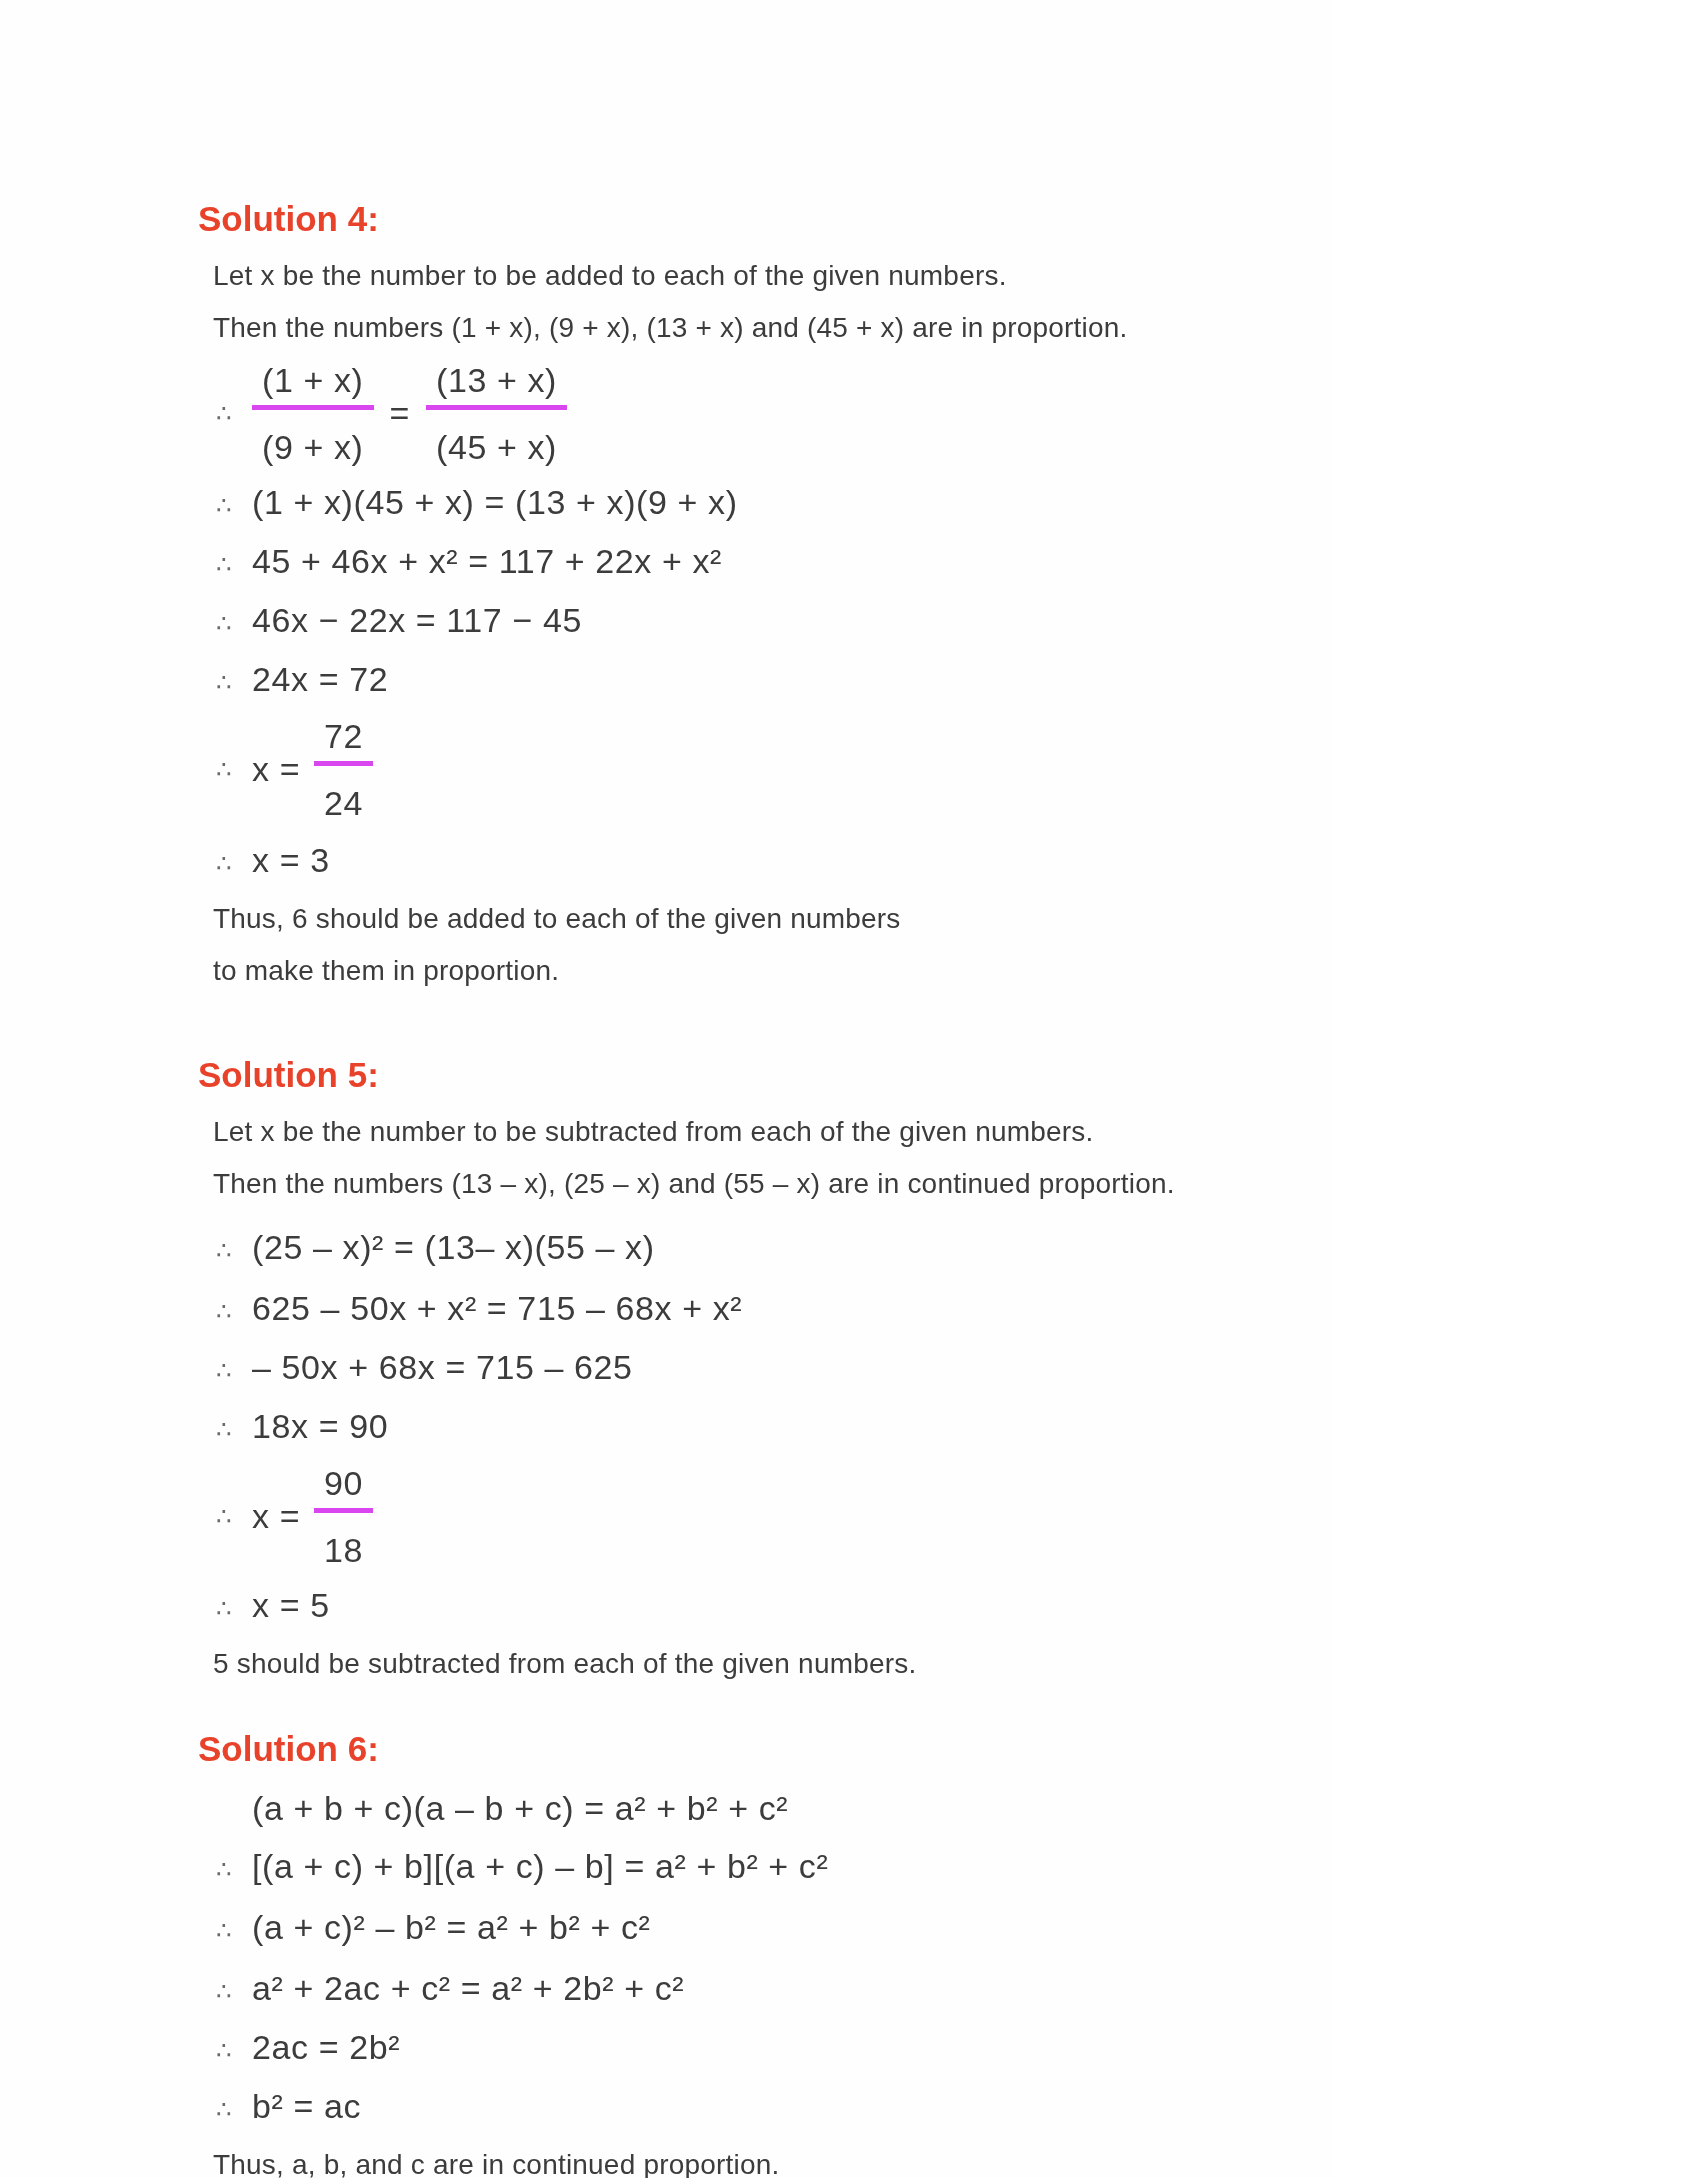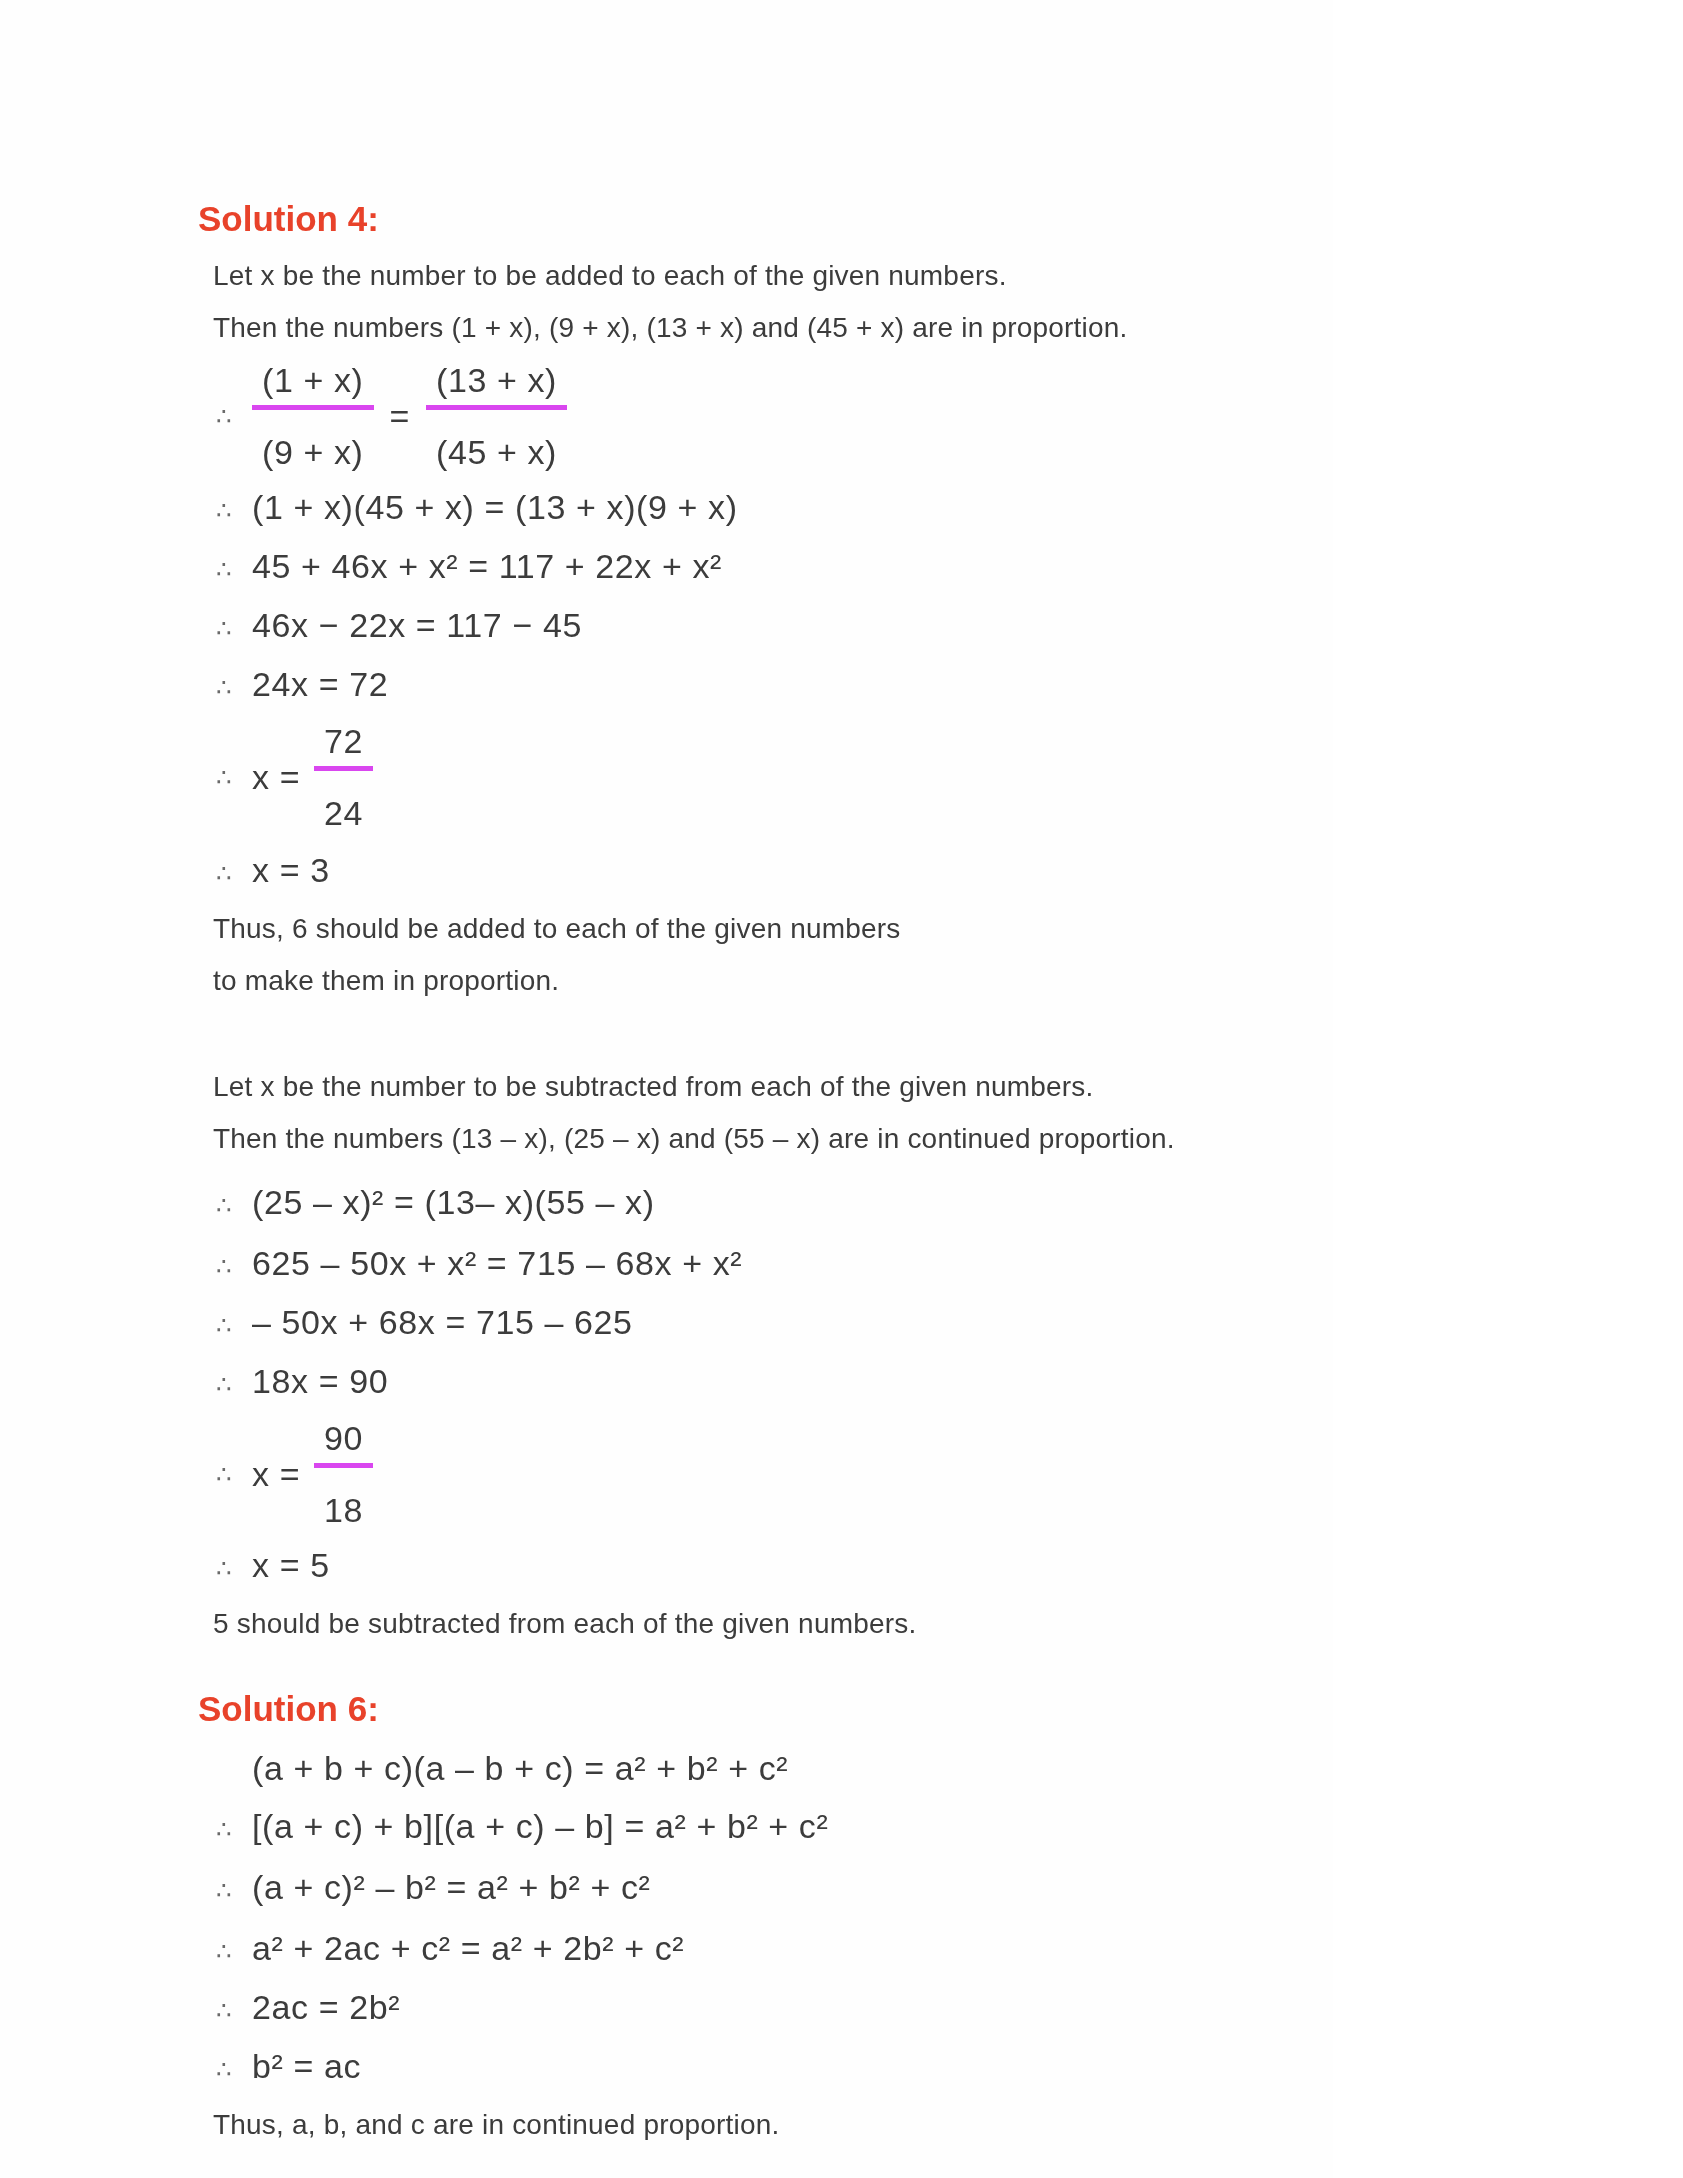--- a/index.html
+++ b/index.html
@@ -62,22 +62,23 @@
     flex-direction: column;
     align-items: center;
     text-align: center;
   }
   .frac .num {
     padding: 0 10px 5px 10px;
     border-bottom: 5px solid #d946ef;
     line-height: 40px;
   }
   .frac .den {
-    padding: 22px 10px 0 10px;
+    padding: 5px 10px 0 10px;
     line-height: 40px;
+    margin-top: 12px;
   }
   .eqsign {
     margin: 0 16px;
   }
   .lhs {
     margin-right: 14px;
   }
   .gap-s4-steps { margin-top: 12px; }
   .gap-x3     { margin-top: 14px; }
   .sec-gap-5  { margin-top: 61px; }
@@ -139,20 +140,21 @@
       <div class="eq gap-x3">
         <span class="tf">∴</span>
         <span>x = 3</span>
       </div>
 
       <div class="line concl">Thus, 6 should be added to each of the given numbers</div>
       <div class="line">to make them in proportion.</div>
     </section>
 
     <section class="sec-gap-5">
+      <h2 class="sol-title">Solution 5:</h2>
 
       <div class="line">Let x be the number to be subtracted from each of the given numbers.</div>
       <div class="line">Then the numbers (13 – x), (25 – x) and (55 – x)  are in continued proportion.</div>
 
       <div class="eq tall gap-s5-steps">
         <span class="tf">∴</span>
         <span>(25 – x)² = (13– x)(55 – x)</span>
       </div>
       <div class="eq tall">
         <span class="tf">∴</span>

